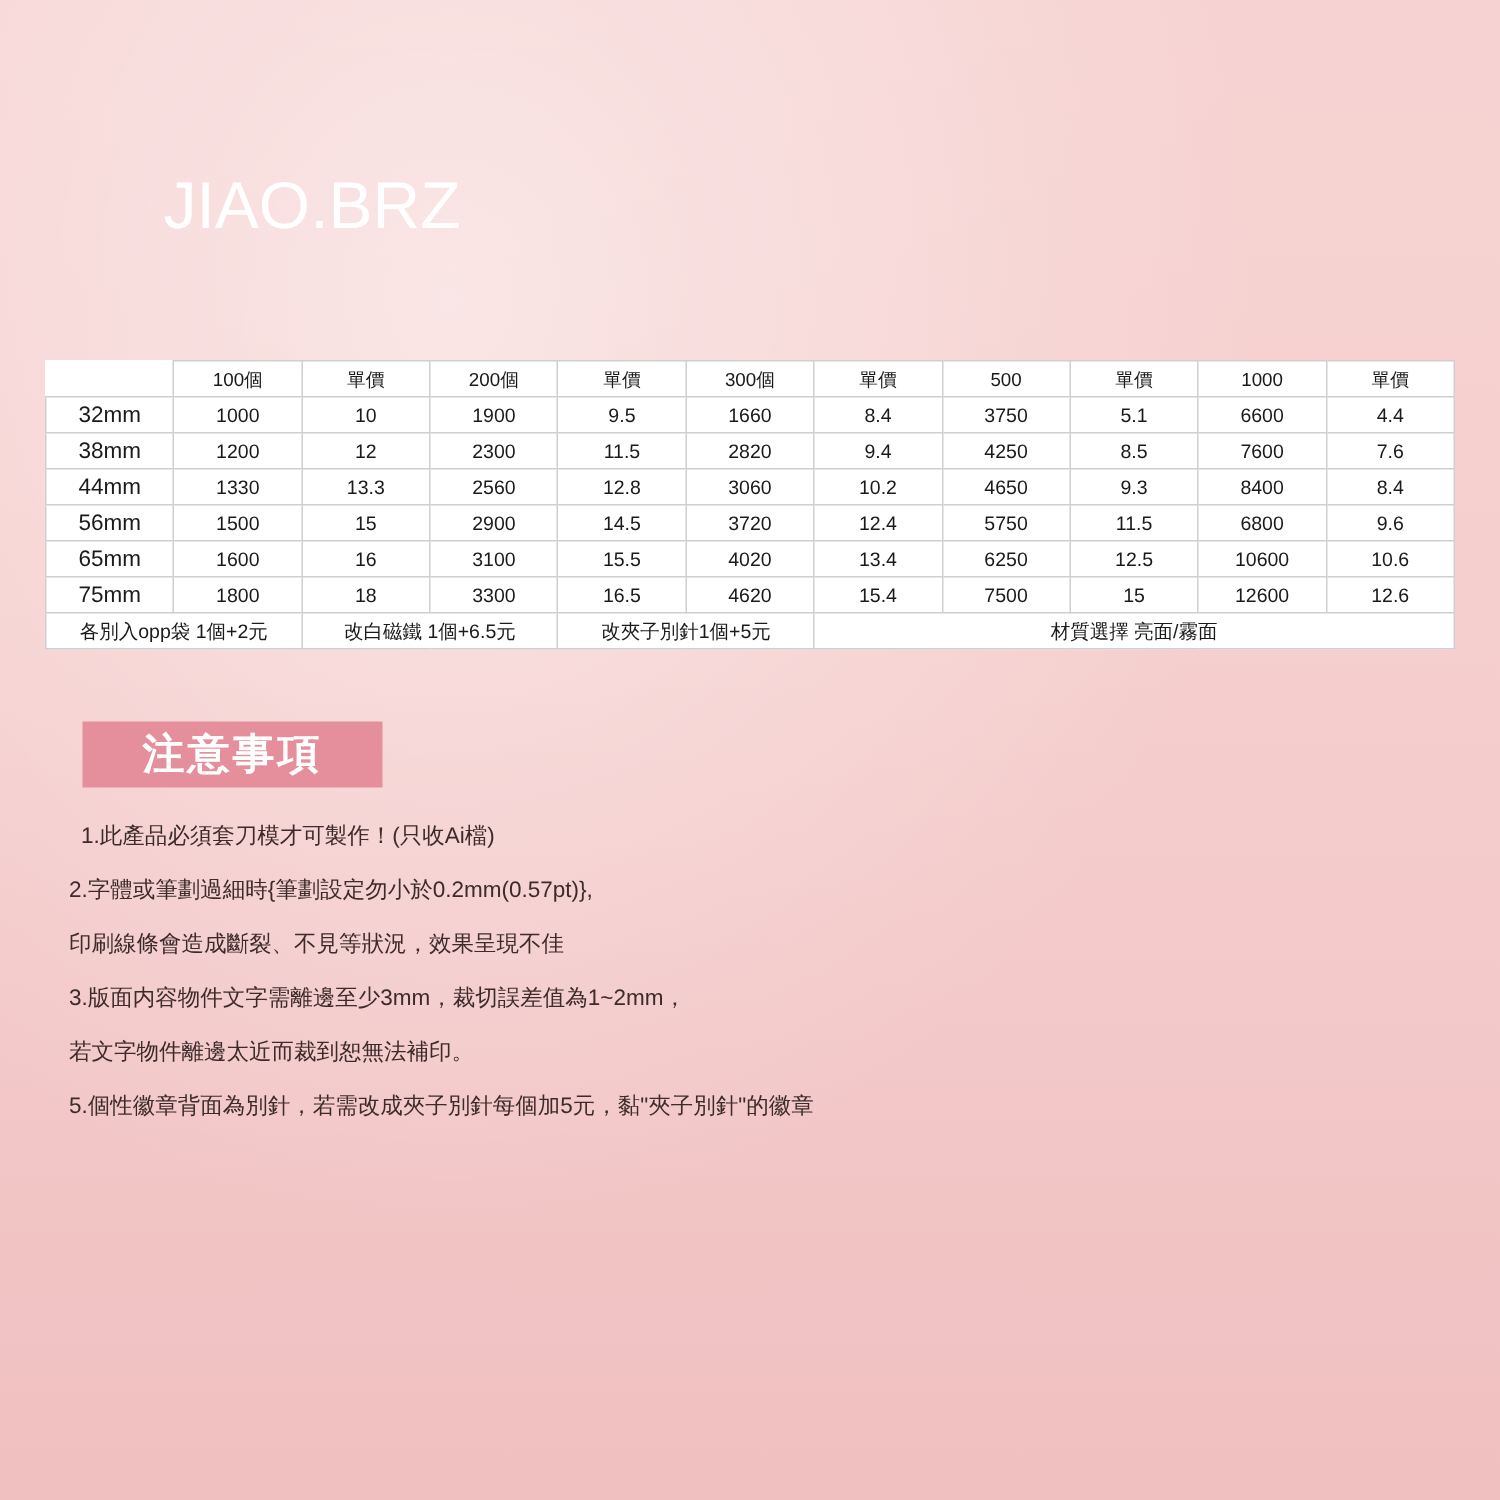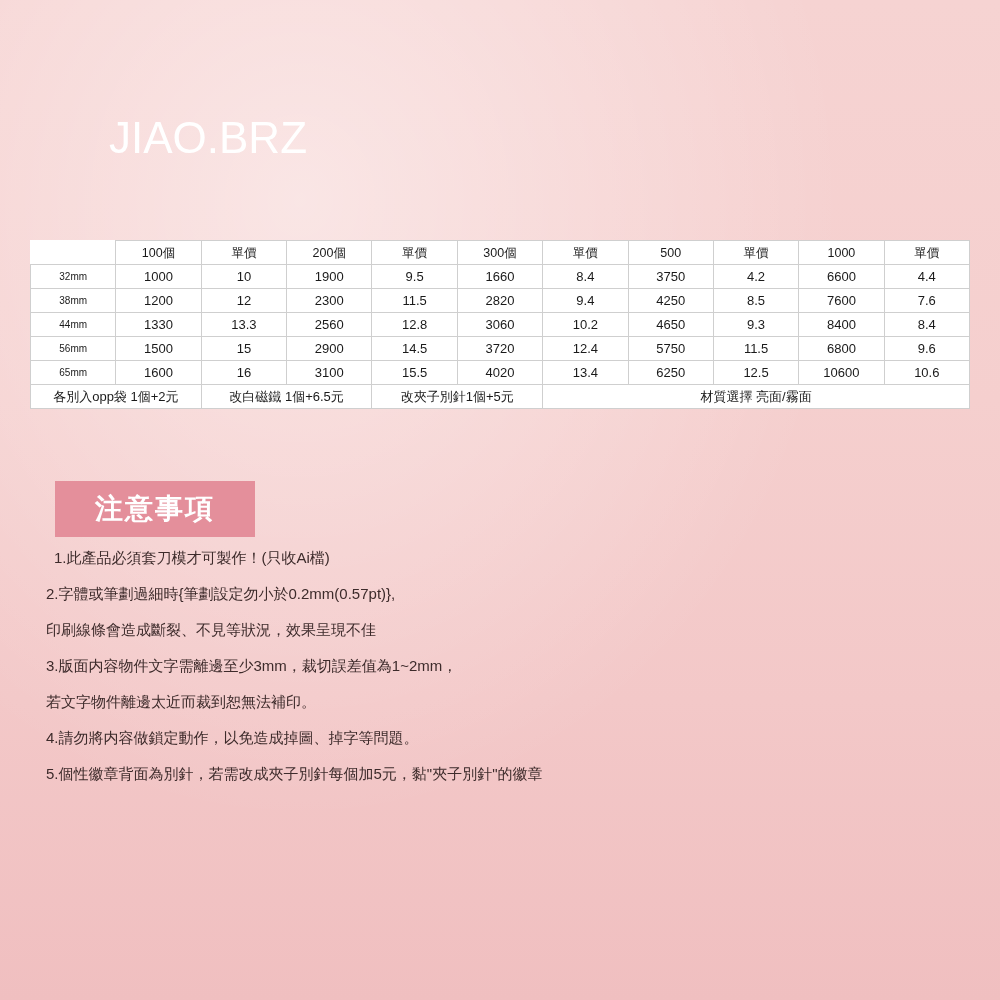--- a/index.html
+++ b/index.html
@@ -62,38 +62,38 @@
     color: #1a1a1a;
     text-align: center;
     padding: 0;
     line-height: 22px;
     white-space: nowrap;
   }
   table.price tr.header td {
     font-size: 12.5px;
   }
   table.price td.rowlabel {
-    font-size: 10px;
+    font-size: 15px;
   }
   table.price tr.header td.blank {
     border-left: none;
     border-top: none;
   }
   .note-row td {
     font-size: 12.5px;
     margin-left: 40px;
   }
 
   
   .notice-badge {
     position: absolute;
     left: 55px;
     top: 481px;
     width: 200px;
-    height: 56px;
+    height: 44px;
     background: #e48f9b;
     display: flex;
     align-items: center;
     justify-content: center;
   }
   .notice-badge span {
     color: #ffffff;
     font-size: 28px;
     font-weight: bold;
     letter-spacing: 2px;
@@ -144,21 +144,21 @@
 
         <tr>
           <td class="rowlabel">32mm</td>
           <td>1000</td>
           <td>10</td>
           <td>1900</td>
           <td>9.5</td>
           <td>1660</td>
           <td>8.4</td>
           <td>3750</td>
-          <td>4.2</td>
+          <td>5.1</td>
           <td>6600</td>
           <td>4.4</td>
         </tr>
 
         <tr>
           <td class="rowlabel">38mm</td>
           <td>1200</td>
           <td>12</td>
           <td>2300</td>
           <td>11.5</td>
@@ -205,20 +205,33 @@
           <td>3100</td>
           <td>15.5</td>
           <td>4020</td>
           <td>13.4</td>
           <td>6250</td>
           <td>12.5</td>
           <td>10600</td>
           <td>10.6</td>
         </tr>
 
+        <tr>
+          <td class="rowlabel">75mm</td>
+          <td>1800</td>
+          <td>18</td>
+          <td>3300</td>
+          <td>16.5</td>
+          <td>4620</td>
+          <td>15.4</td>
+          <td>7500</td>
+          <td>15</td>
+          <td>12600</td>
+          <td>12.6</td>
+        </tr>
 
         <tr class="note-row">
           <td colspan="2">各別入opp袋 1個+2元</td>
           <td colspan="2">改白磁鐵 1個+6.5元</td>
           <td colspan="2">改夾子別針1個+5元</td>
           <td colspan="5">材質選擇 亮面/霧面</td>
         </tr>
       </tbody>
     </table>
   </div>
@@ -226,17 +239,16 @@
   <div class="notice-badge">
     <span>注意事項</span>
   </div>
 
   <div class="notice-list">
     <p class="notice-line indent">1.此產品必須套刀模才可製作！(只收Ai檔)</p>
     <p class="notice-line">2.字體或筆劃過細時{筆劃設定勿小於0.2mm(0.57pt)},</p>
     <p class="notice-line">印刷線條會造成斷裂、不見等狀況，效果呈現不佳</p>
     <p class="notice-line">3.版面内容物件文字需離邊至少3mm，裁切誤差值為1~2mm，</p>
     <p class="notice-line">若文字物件離邊太近而裁到恕無法補印。</p>
-    <p class="notice-line">4.請勿將内容做鎖定動作，以免造成掉圖、掉字等問題。</p>
     <p class="notice-line">5.個性徽章背面為別針，若需改成夾子別針每個加5元，黏"夾子別針"的徽章</p>
   </div>
 
 </div>
 
 </body></html>

